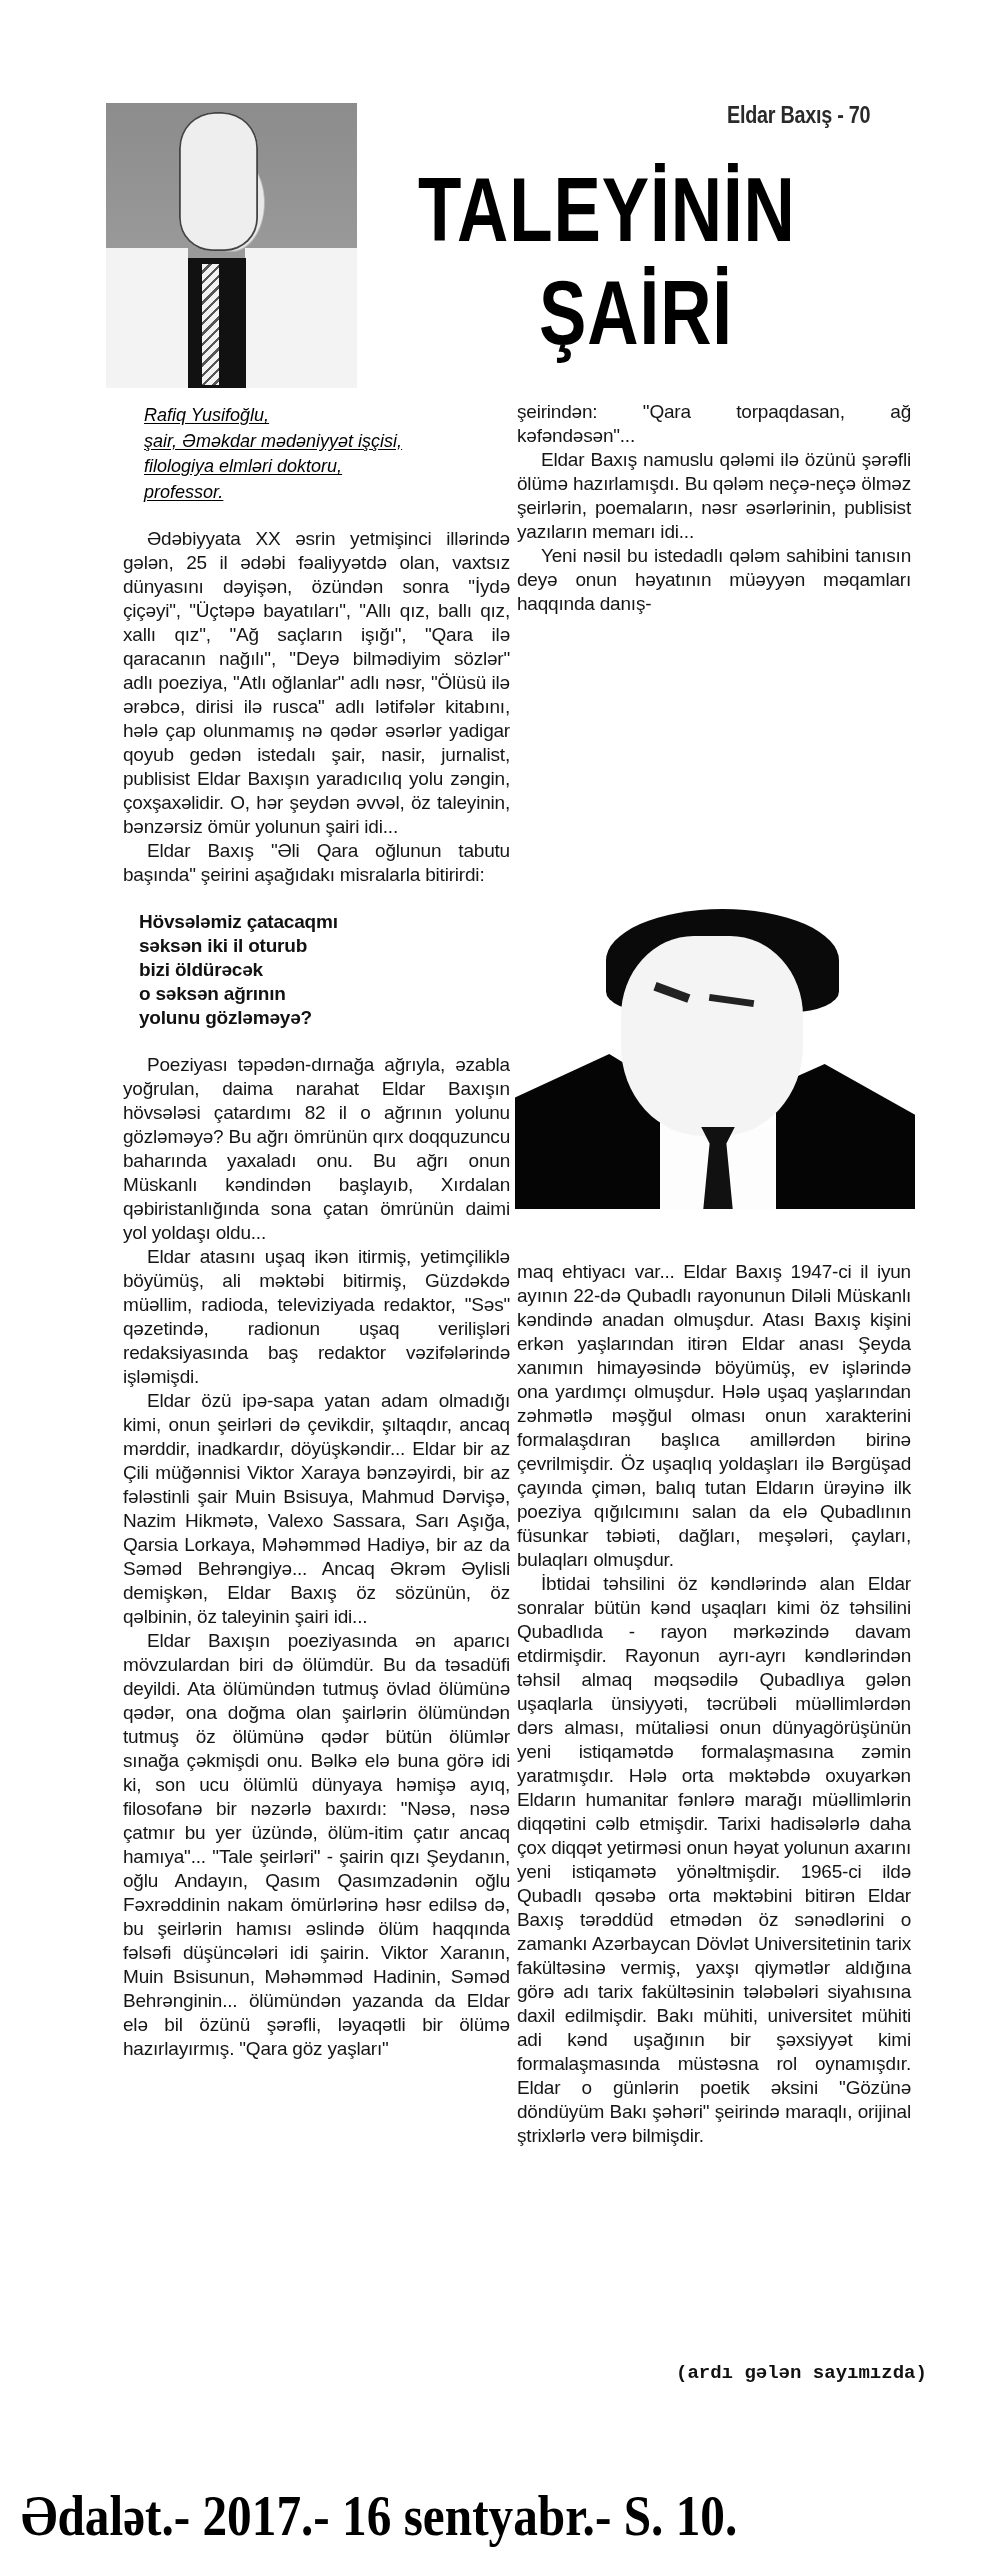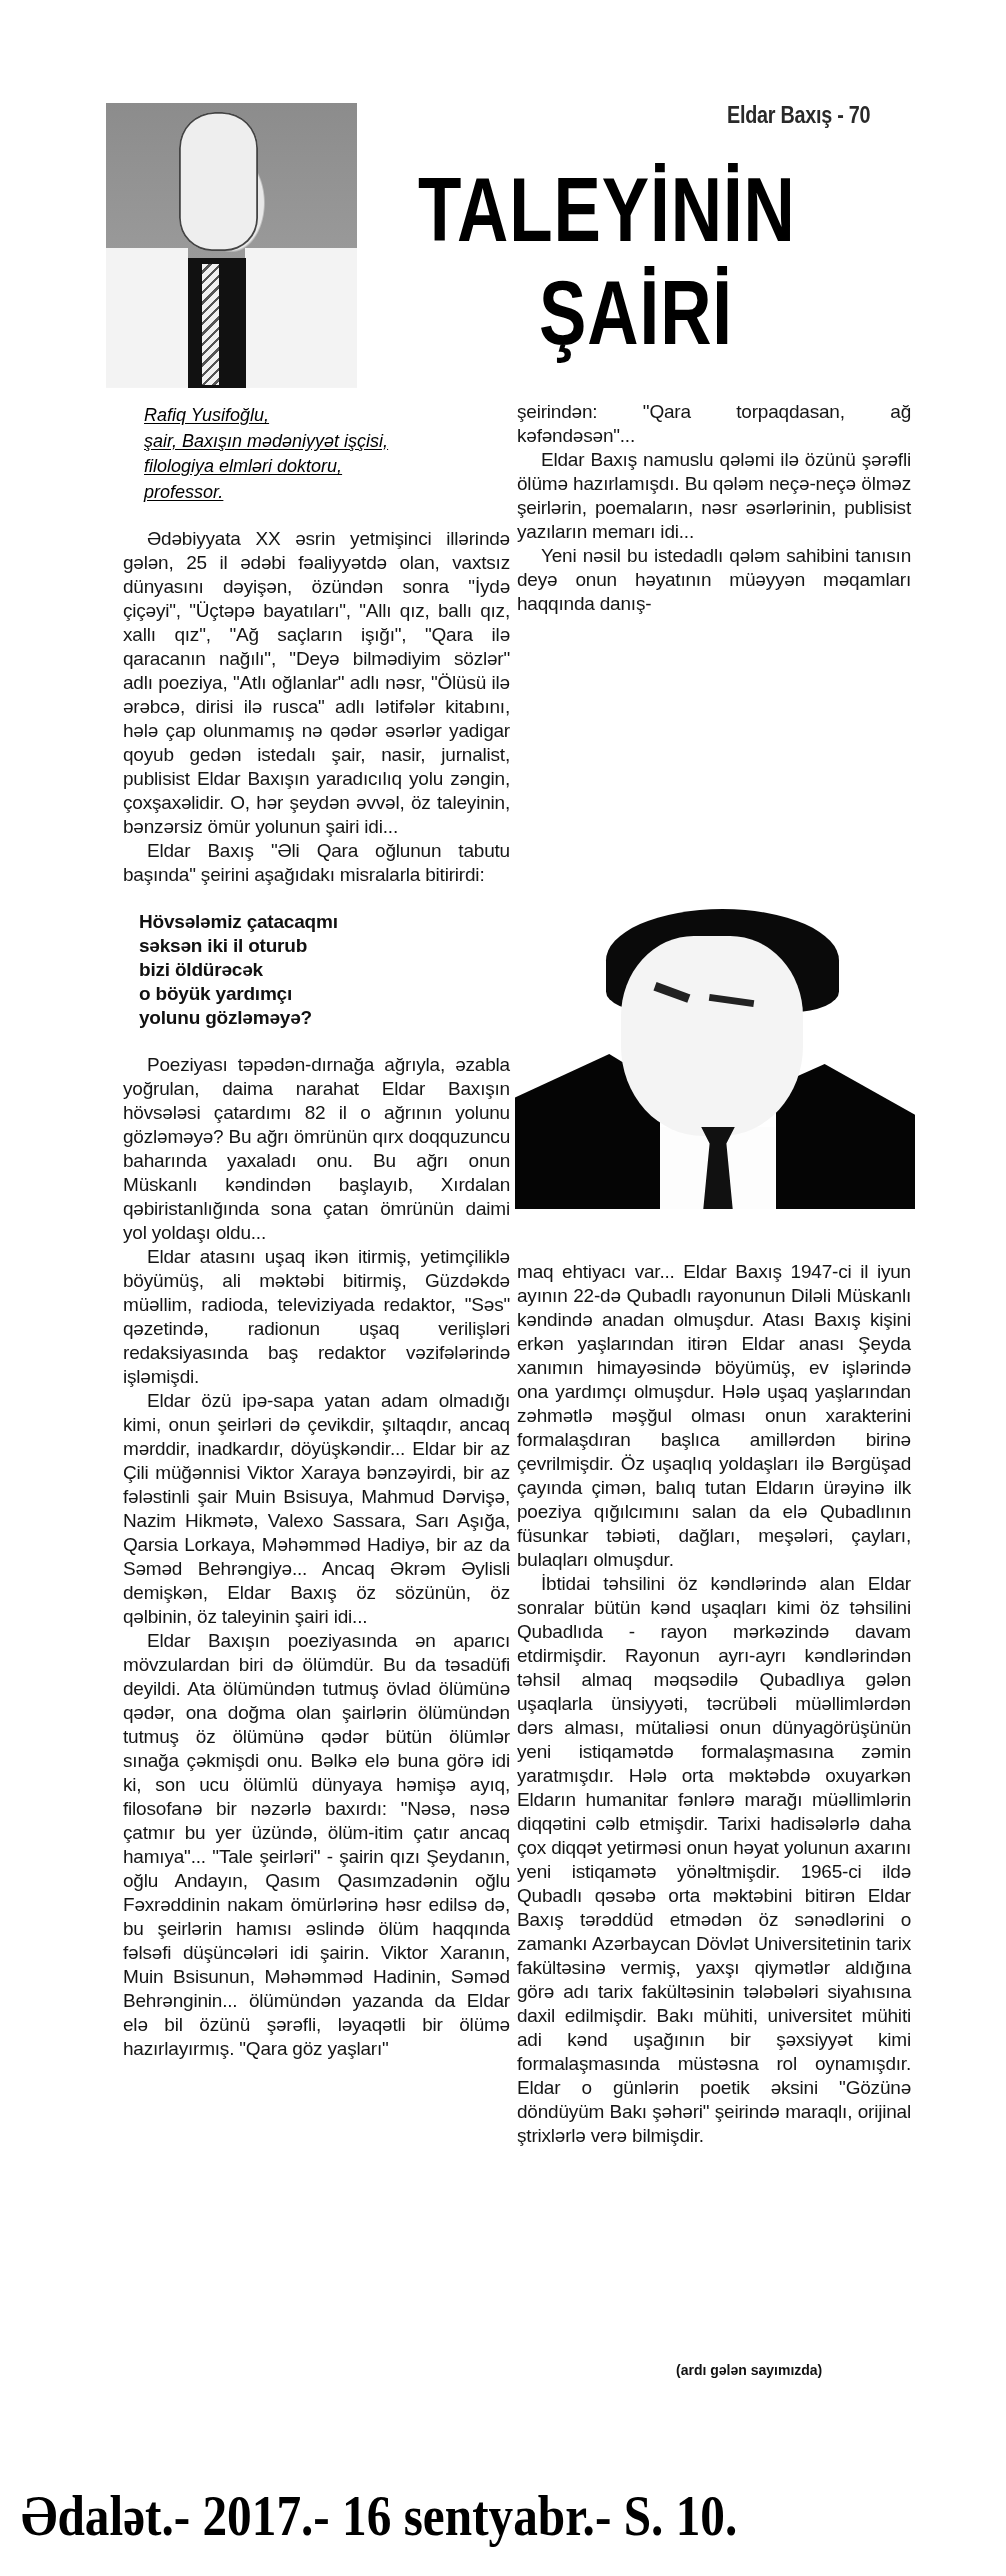--- a/index.html
+++ b/index.html
@@ -87,22 +87,22 @@
       position: absolute; left: 261px; top: 155px; width: 139px; height: 145px; background: #050505;
       clip-path: polygon(0 15%, 35% 0, 100% 35%, 100% 100%, 0 100%);
     }
     .portrait-mid .shirt { position:absolute; left: 145px; top: 218px; width: 115px; height: 82px; background:#fdfdfd; }
     .portrait-mid .tie {
       position: absolute; left: 182px; top: 218px; width: 42px; height: 82px; background: #111;
       clip-path: polygon(10% 0, 90% 0, 70% 20%, 85% 100%, 15% 100%, 30% 20%);
     }
 
     .continuation {
-      left: 676px; top: 2362px; font-family: Liberation Sans, sans-serif; font-weight: bold;
-      font-size: 14px; color: #111;
+      left: 676px; top: 2362px; font-family: Liberation Mono, monospace; font-weight: bold;
+      font-size: 19px; color: #111;
     }
 
     .citation {
       left: 21px; top: 2484px; font-family: "Liberation Serif", serif; font-weight: bold;
       font-size: 56px; color: #000; transform: scaleX(0.88); transform-origin: left top; white-space: nowrap;
     }
   </style>
 </head>
 <body>
 
@@ -113,33 +113,33 @@
   <div class="tie"></div>
   <div class="head"></div>
 </div>
 
 <div class="abs series-label">Eldar Baxış - 70</div>
 <div class="abs title-line title-1">TALEYİNİN</div>
 <div class="abs title-line title-2">ŞAİRİ</div>
 
 <div class="abs byline">
   <div>Rafiq Yusifoğlu,</div>
-  <div>şair, Baxışın mədəniyyət işçisi,</div>
+  <div>şair, Əməkdar mədəniyyət işçisi,</div>
   <div>filologiya elmləri doktoru,</div>
   <div>professor.</div>
 </div>
 
 <div class="abs col col-left">
   <p>Ədəbiyyata XX əsrin yetmişinci illərində gələn, 25 il ədəbi fəaliyyətdə olan, vaxtsız dünyasını dəyişən, özündən sonra "İydə çiçəyi", "Üçtəpə bayatıları", "Allı qız, ballı qız, xallı qız", "Ağ saçların işığı", "Qara ilə qaracanın nağılı", "Deyə bilmədiyim sözlər" adlı poeziya, "Atlı oğlanlar" adlı nəsr, "Ölüsü ilə ərəbcə, dirisi ilə rusca" adlı lətifələr kitabını, hələ çap olunmamış nə qədər əsərlər yadigar qoyub gedən istedalı şair, nasir, jurnalist, publisist Eldar Baxışın yaradıcılıq yolu zəngin, çoxşaxəlidir. O, hər şeydən əvvəl, öz taleyinin, bənzərsiz ömür yolunun şairi idi...</p>
   <p>Eldar Baxış "Əli Qara oğlunun tabutu başında" şeirini aşağıdakı misralarla bitirirdi:</p>
   <div class="poem">
     <div>Hövsələmiz çatacaqmı</div>
     <div>səksən iki il oturub</div>
     <div>bizi öldürəcək</div>
-    <div>o böyük yardımçı</div>
+    <div>o səksən ağrının</div>
     <div>yolunu gözləməyə?</div>
   </div>
   <p>Poeziyası təpədən-dırnağa ağrıyla, əzabla yoğrulan, daima narahat Eldar Baxışın hövsələsi çatardımı 82 il o ağrının yolunu gözləməyə? Bu ağrı ömrünün qırx doqquzuncu baharında yaxaladı onu. Bu ağrı onun Müskanlı kəndindən başlayıb, Xırdalan qəbiristanlığında sona çatan ömrünün daimi yol yoldaşı oldu...</p>
   <p>Eldar atasını uşaq ikən itirmiş, yetimçiliklə böyümüş, ali məktəbi bitirmiş, Güzdəkdə müəllim, radioda, televiziyada redaktor, "Səs" qəzetində, radionun uşaq verilişləri redaksiyasında baş redaktor vəzifələrində işləmişdi.</p>
   <p>Eldar özü ipə-sapa yatan adam olmadığı kimi, onun şeirləri də çevikdir, şıltaqdır, ancaq mərddir, inadkardır, döyüşkəndir... Eldar bir az Çili müğənnisi Viktor Xaraya bənzəyirdi, bir az fələstinli şair Muin Bsisuya, Mahmud Dərvişə, Nazim Hikmətə, Valexo Sassara, Sarı Aşığa, Qarsia Lorkaya, Məhəmməd Hadiyə, bir az da Səməd Behrəngiyə... Ancaq Əkrəm Əylisli demişkən, Eldar Baxış öz sözünün, öz qəlbinin, öz taleyinin şairi idi...</p>
   <p>Eldar Baxışın poeziyasında ən aparıcı mövzulardan biri də ölümdür. Bu da təsadüfi deyildi. Ata ölümündən tutmuş övlad ölümünə qədər, ona doğma olan şairlərin ölümündən tutmuş öz ölümünə qədər bütün ölümlər sınağa çəkmişdi onu. Bəlkə elə buna görə idi ki, son ucu ölümlü dünyaya həmişə ayıq, filosofanə bir nəzərlə baxırdı: "Nəsə, nəsə çatmır bu yer üzündə, ölüm-itim çatır ancaq hamıya"... "Tale şeirləri" - şairin qızı Şeydanın, oğlu Andayın, Qasım Qasımzadənin oğlu Fəxrəddinin nakam ömürlərinə həsr edilsə də, bu şeirlərin hamısı əslində ölüm haqqında fəlsəfi düşüncələri idi şairin. Viktor Xaranın, Muin Bsisunun, Məhəmməd Hadinin, Səməd Behrənginin... ölümündən yazanda da Eldar elə bil özünü şərəfli, ləyaqətli bir ölümə hazırlayırmış. "Qara göz yaşları"</p>
 </div>
 
 <div class="abs col col-right-top">
   <p class="noindent">şeirindən: "Qara torpaqdasan, ağ kəfəndəsən"...</p>

